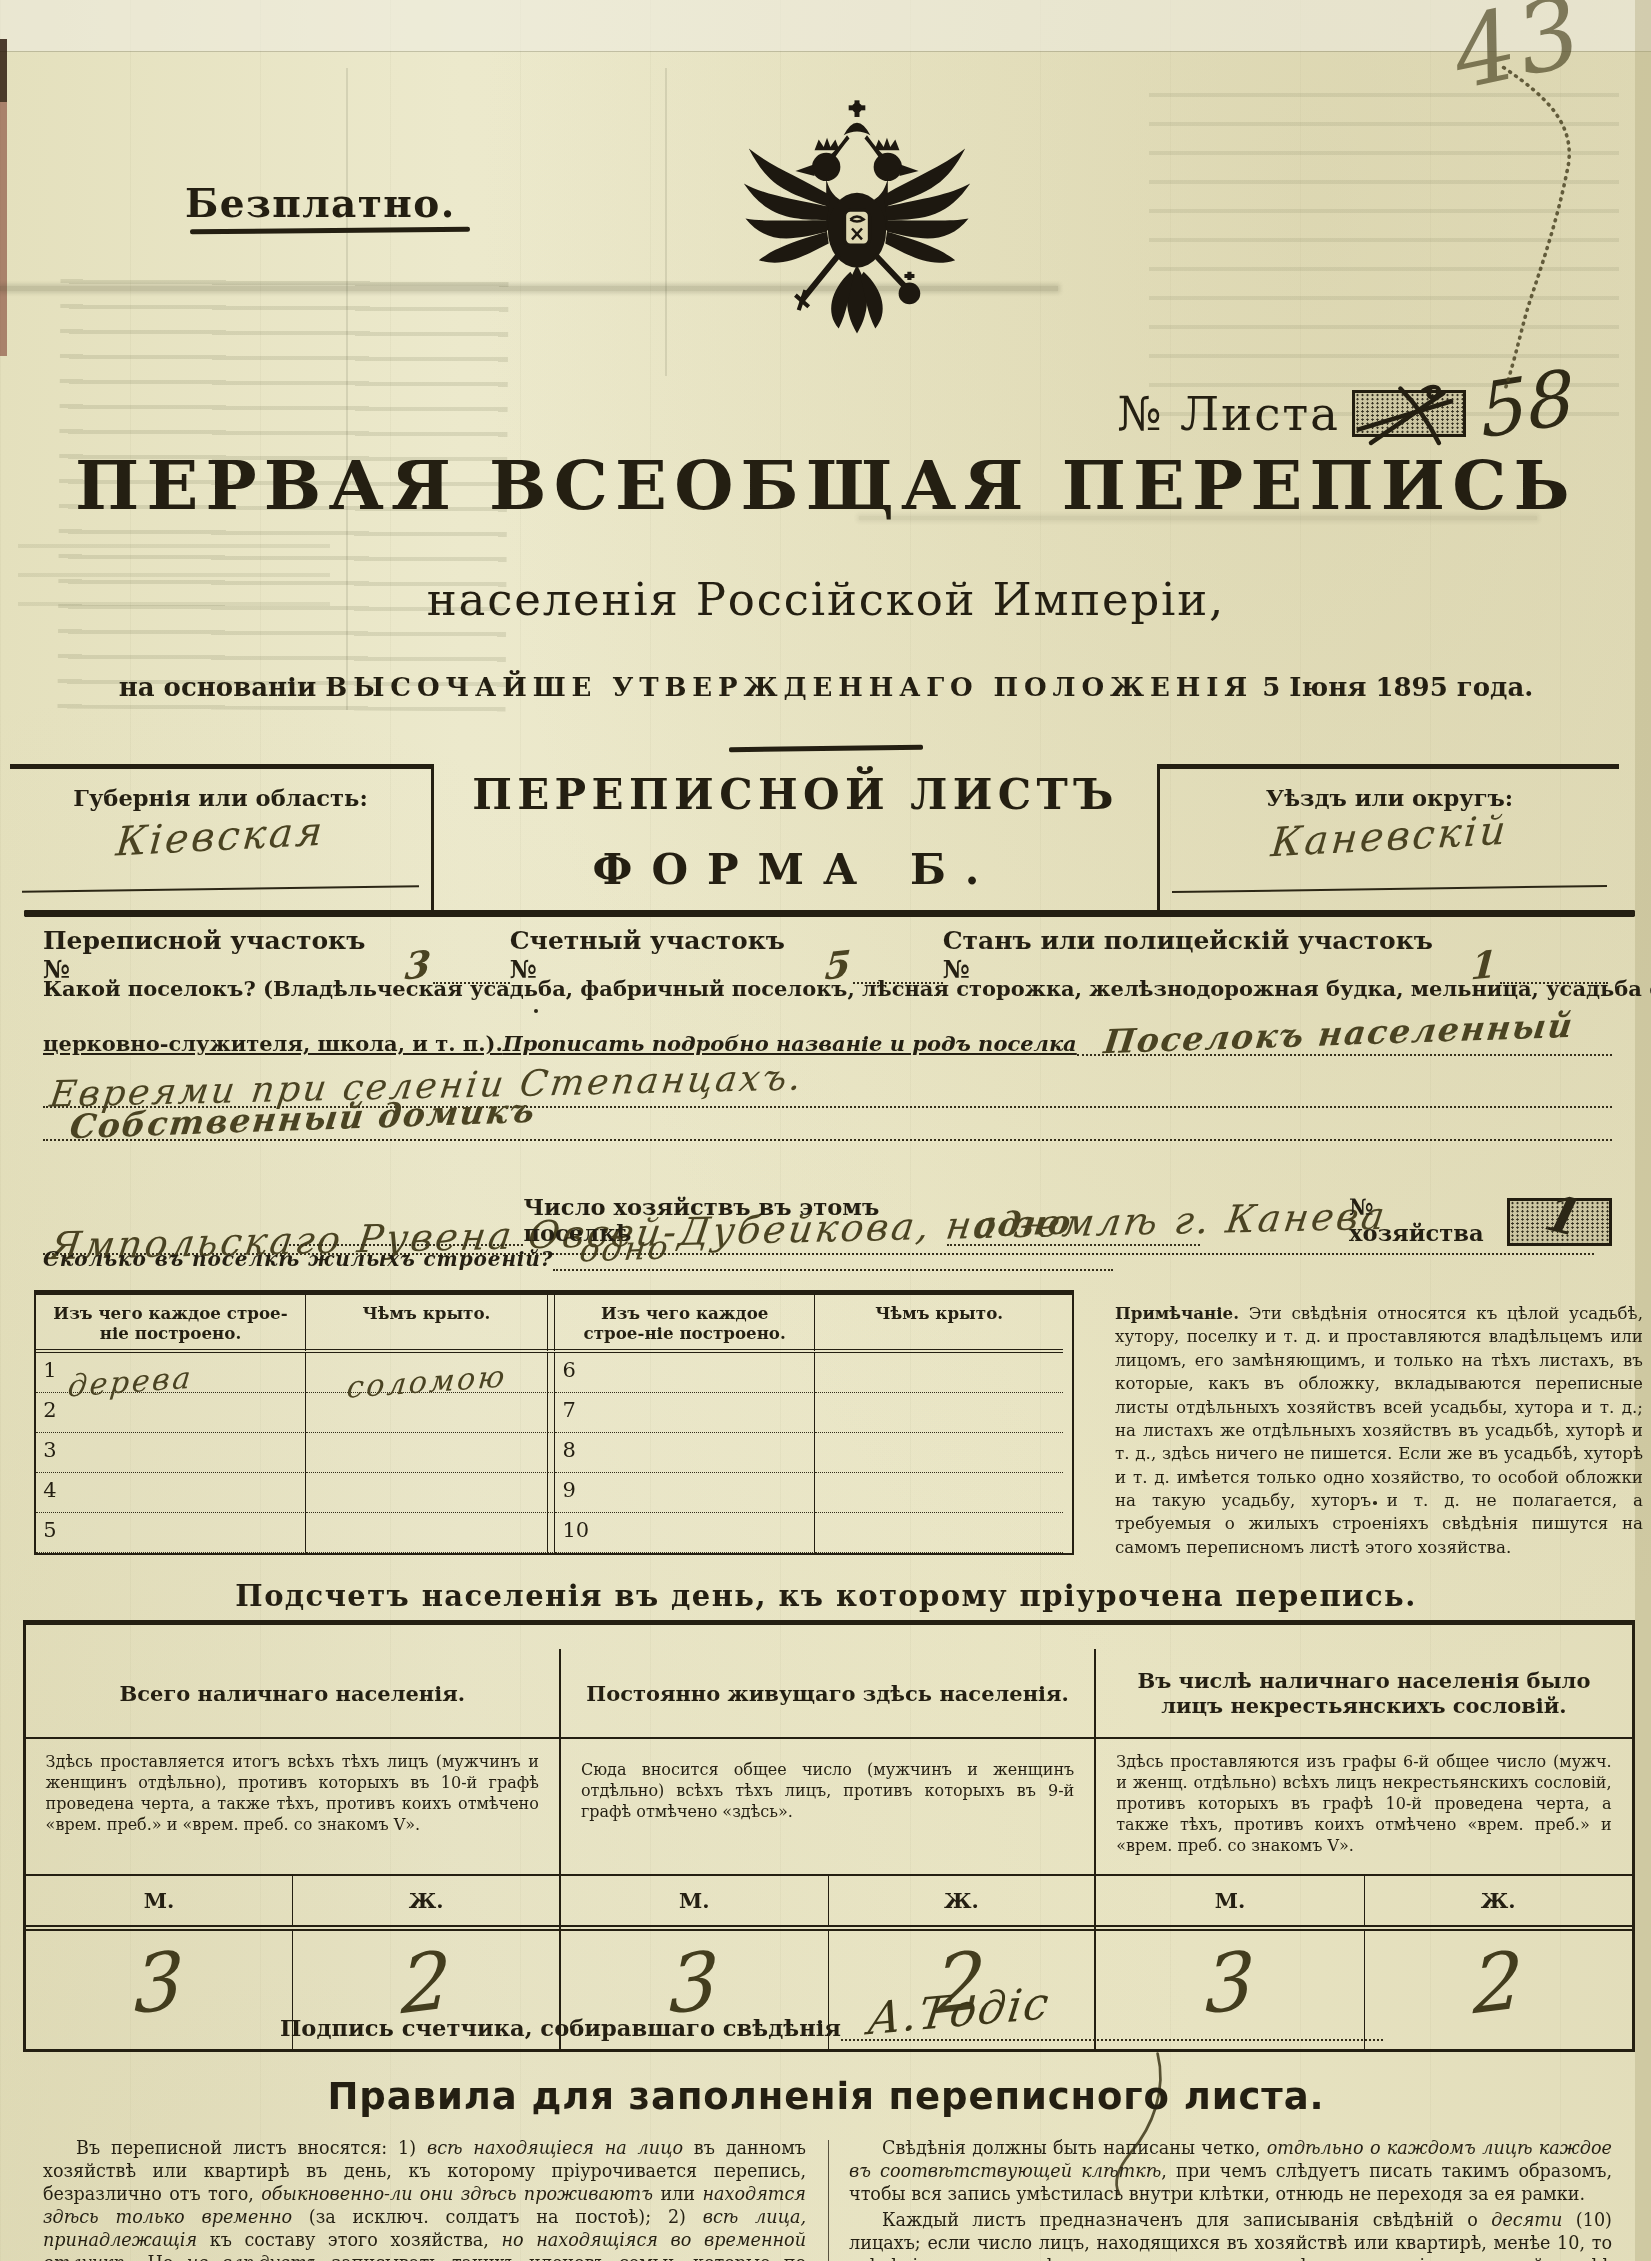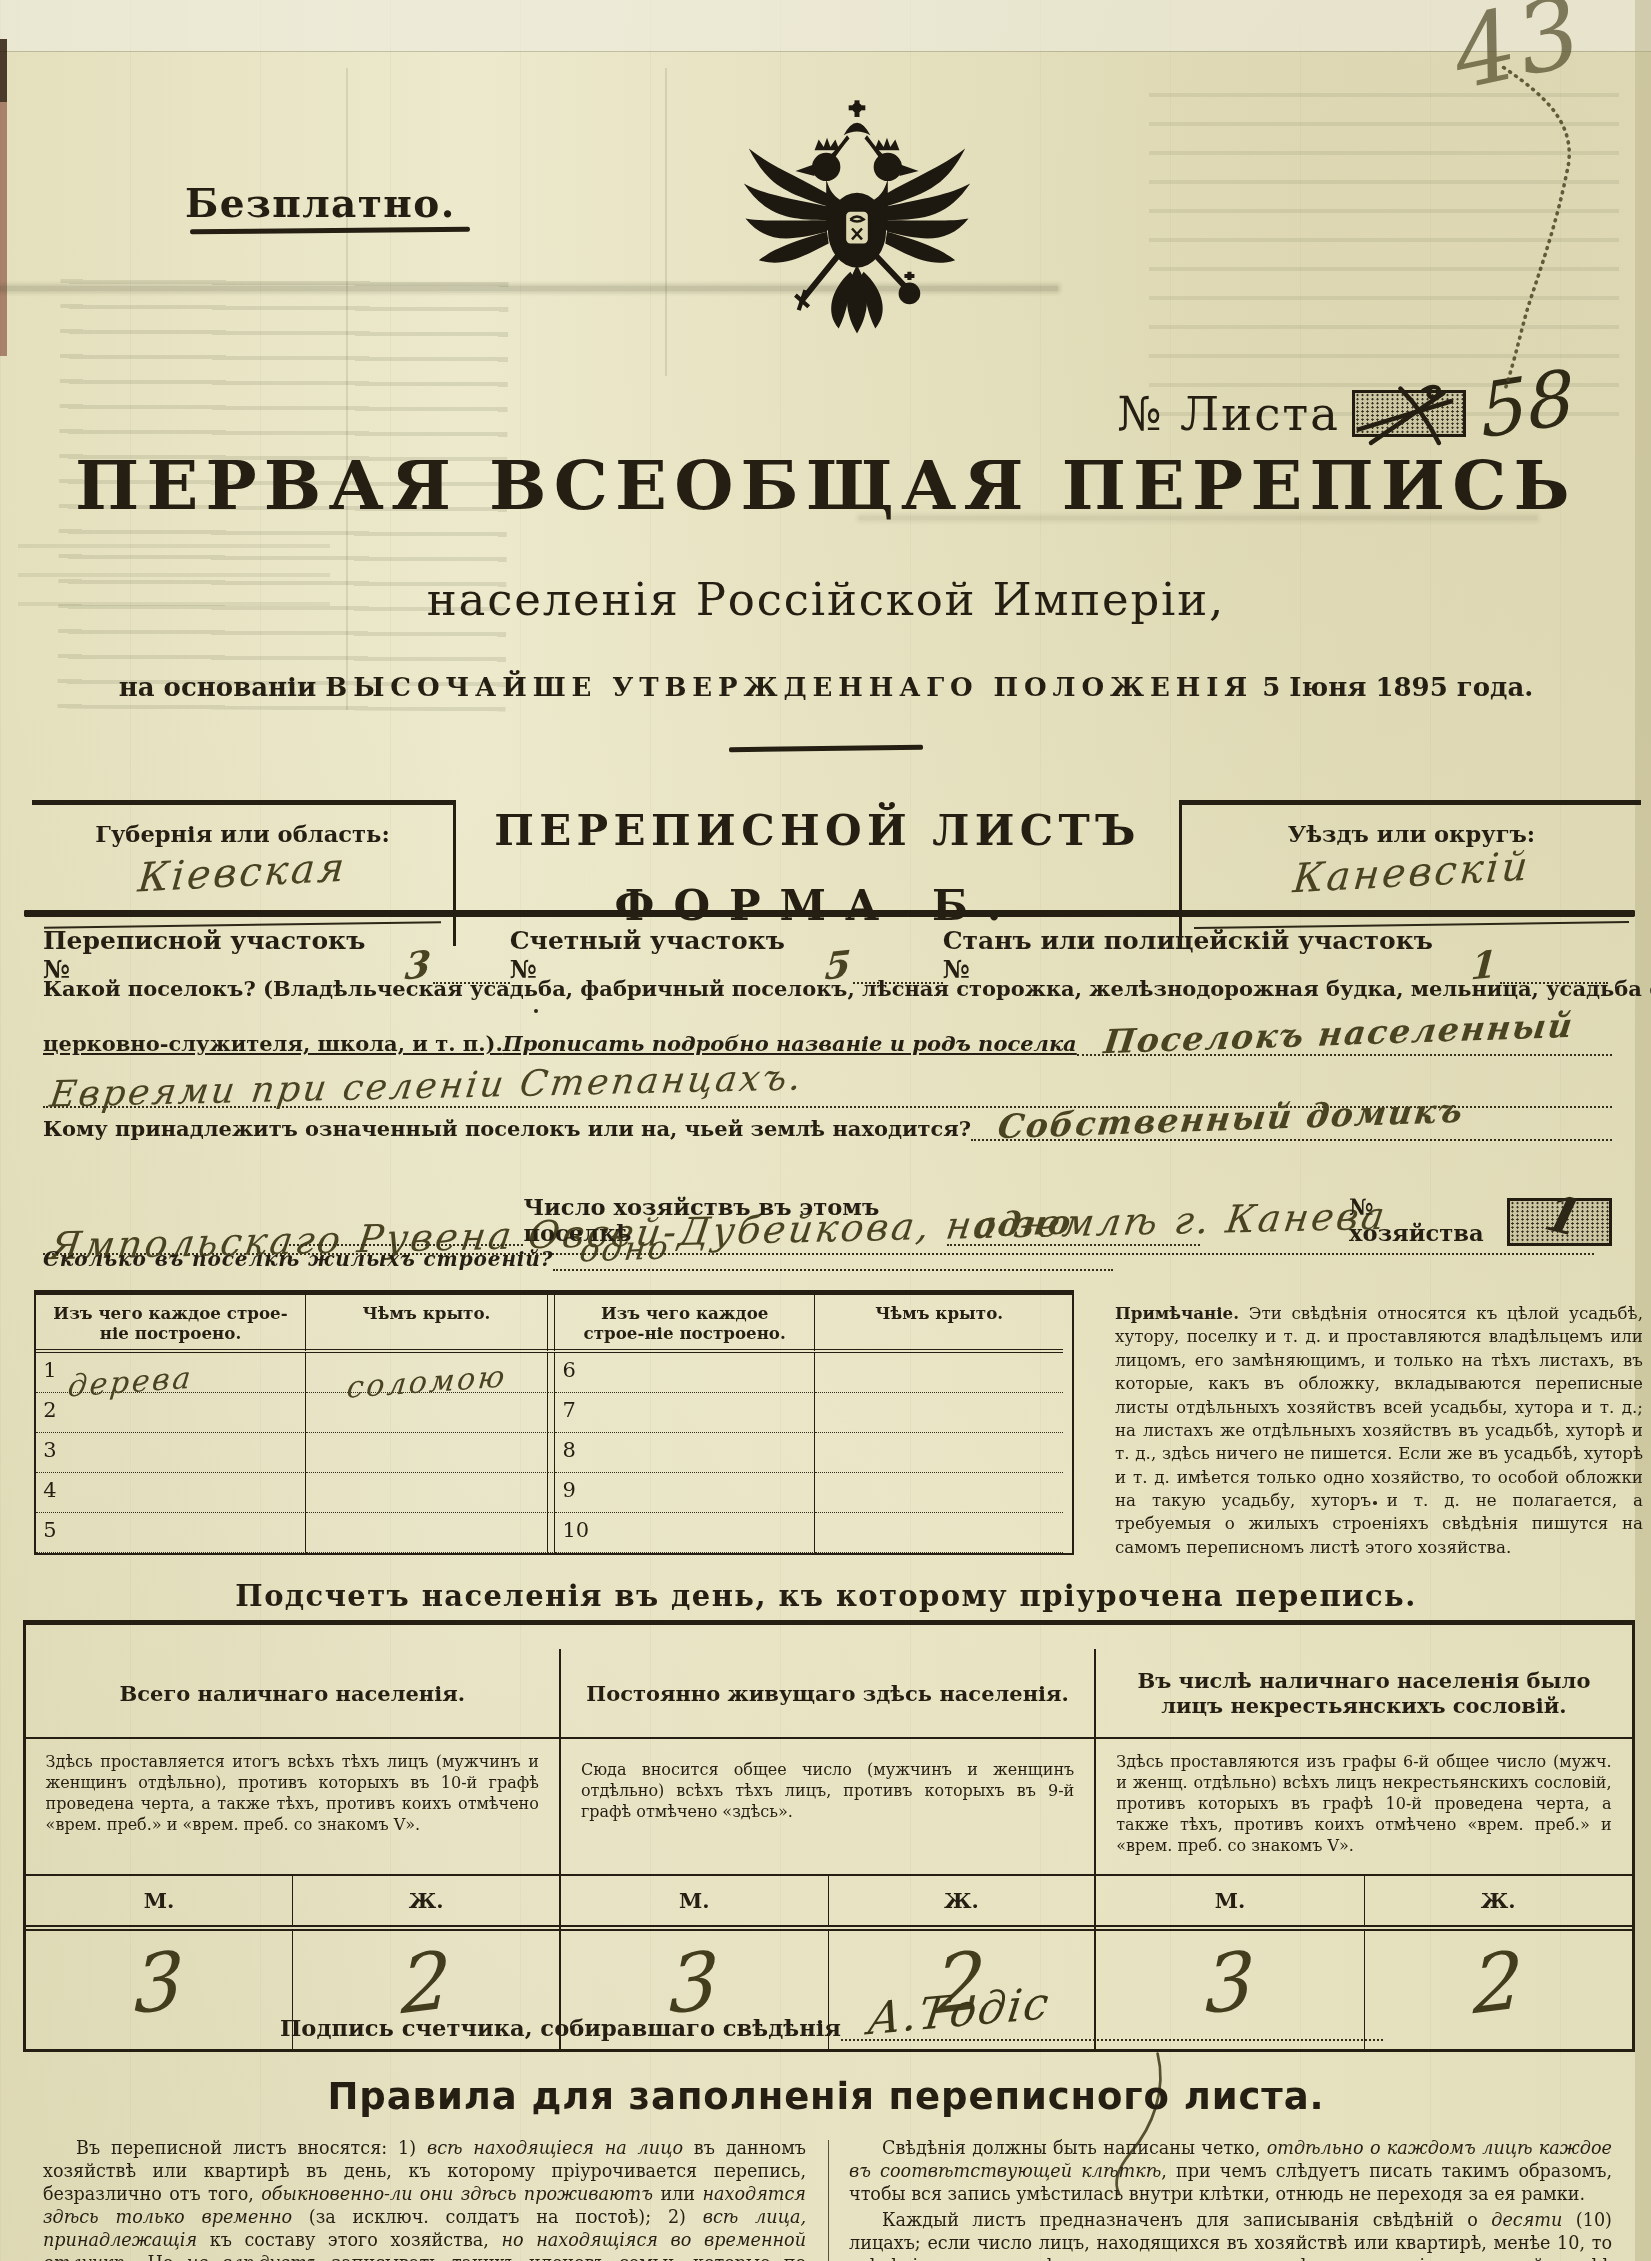--- a/index.html
+++ b/index.html
@@ -49,21 +49,21 @@
   .struck-box svg{position:absolute;left:-9px;top:-18px;width:136px;height:86px;}
   .sheetno-val{font-size:75px;transform:rotate(-9deg) skewX(-6deg);color:#2f2a16;margin-left:2.7px;margin-top:-18px;}
   .flourish{left:1472px;top:59px;width:149px;height:344px;pointer-events:none;}
   
   .title1{left:0;top:445px;width:100%;text-align:center;font-size:68px;font-weight:700;letter-spacing:7.2px;}
   .title2{left:0;top:573px;width:100%;text-align:center;font-size:45px;letter-spacing:1.8px;}
   .statute{left:0;top:672px;width:100%;text-align:center;font-size:26px;font-weight:600;}
   .statute .caps{letter-spacing:5.9px;}
   .minirule{left:50%;top:746px;width:194px;height:4.5px;margin-left:-97px;background:#241f12;transform:rotate(-.7deg);border-radius:1.8px;}
   
-  .formrow{left:32px;top:764px;width:1608px;height:146px;display:grid;grid-template-columns:421px 729px 459px;margin-top:36px;}
+  .formrow{left:10px;top:764px;width:1608px;height:146px;display:grid;grid-template-columns:421px 729px 459px;}
   .fbox{position:relative;box-sizing:border-box;}
   .fbox.side{border-top:5px solid #241f12;padding-top:16.3px;text-align:center;}
   .fbox.center{border-left:3.2px solid #241f12;border-right:3.2px solid #241f12;text-align:center;padding-top:6.3px;}
   .fbox-label{font-size:22.6px;font-weight:700;}
   .fbox-hand{font-size:40px;margin-top:1.8px;transform:rotate(-3deg) skewX(-8deg);letter-spacing:2.7px;}
   .writeline{position:absolute;left:11.8px;right:11.8px;bottom:20px;border-bottom:2.3px solid #2c2716;transform:rotate(-.8deg);}
   .ftitle1{font-size:42px;font-weight:700;letter-spacing:5.4px;}
   .ftitle2{font-size:42px;font-weight:700;letter-spacing:19px;margin-top:26px;}
   .thickrule{left:23.5px;top:910px;width:1611px;height:6.8px;background:#241f12;border-radius:1.4px;}
   
@@ -266,21 +266,20 @@
     <span class="it">Прописать подробно названіе и родъ поселка</span>
     <span class="fill-line">
       <span class="hand">Поселокъ населенный</span>
     </span>
   </div>
   <div class="abs ansline a2">
     <span class="hand">Евреями при селеніи Степанцахъ.</span>
   </div>
 
   <div class="abs qrow owner">
-    <span class="bold">Кому принадлежитъ означенный поселокъ или на, чьей землѣ находится?</span>
     <span class="fill-line">
       <span class="hand">Собственный домикъ</span>
     </span>
   </div>
   <div class="abs ansline a3">
     <span class="hand">Ямпольскаго Рувена Овсей-Дубейкова, на землѣ г. Канева</span>
   </div>
 
   <div class="abs hhrow">
     <span class="dotseg" style="width:271px;"></span>

